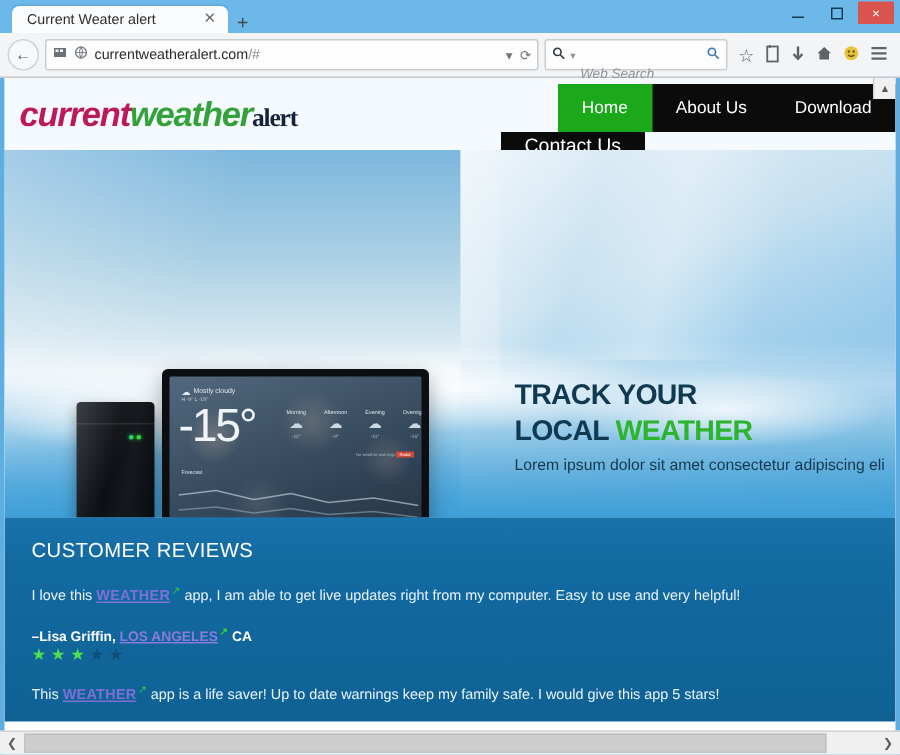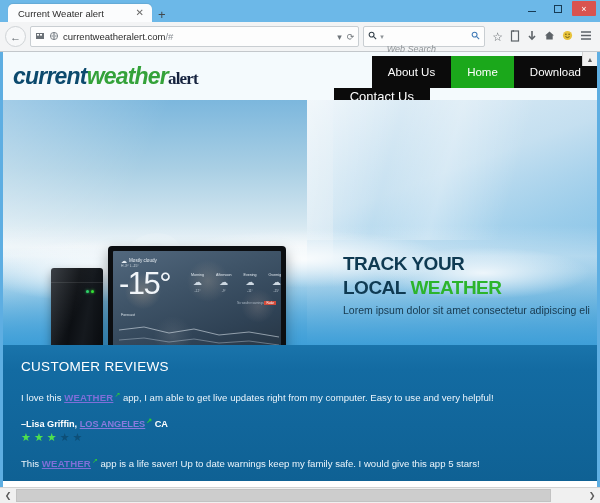--- a/index.html
+++ b/index.html
@@ -118,21 +118,21 @@
     height: 48px; background: #f4fafd;
     position: relative;
     display: flex; align-items: center;
   }
   .logo {
     margin-left: 10px;
     font-size: 23px; font-weight: bold; font-style: italic;
     letter-spacing: -0.8px;
     white-space: nowrap;
   }
-  .logo .c1 { color: #0c4a6e; }
+  .logo .c1 { color: #be185d; }
   .logo .c2 { color: #34a23a; }
   .logo .c3 { color: #16233f; font-size: 17px; font-style: normal; font-family: "Liberation Serif", serif; font-weight: bold; }
 
   .mainnav {
     position: absolute; right: 0; top: 4px;
     background: #0b0b0b;
     display: flex;
     height: 32px;
   }
   .navitem {
@@ -429,22 +429,22 @@
       </span>
     </div>
   </div>
 
   <div class="page">
 
     <div class="site-header">
       <div class="logo"><span class="c1">current</span><span class="c2">weather</span><span class="c3">alert</span></div>
 
       <div class="mainnav">
+        <div class="navitem active">Home</div>
         <div class="navitem">About Us</div>
-        <div class="navitem active">Home</div>
         <div class="navitem">Download</div>
       </div>
       <div class="subnav">Contact Us</div>
     </div>
 
     <div class="hero">
       <div class="hero-sky-left"></div>
       <div class="hero-sky-right"></div>
       <div class="hero-streak"></div>
       <div class="watermark">Cwa</div>

